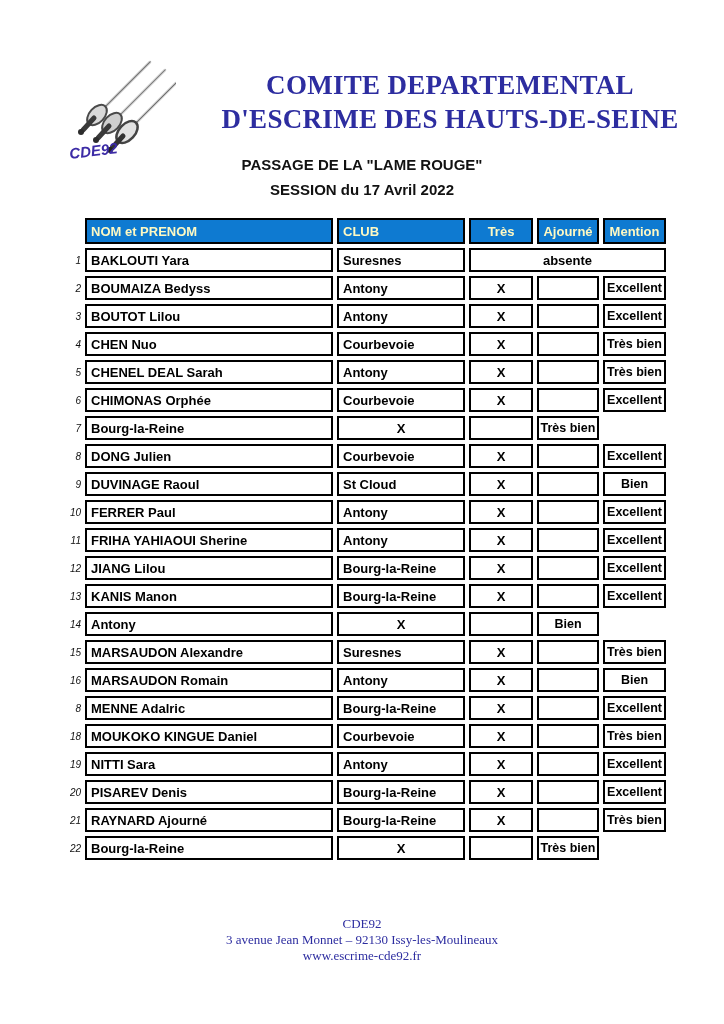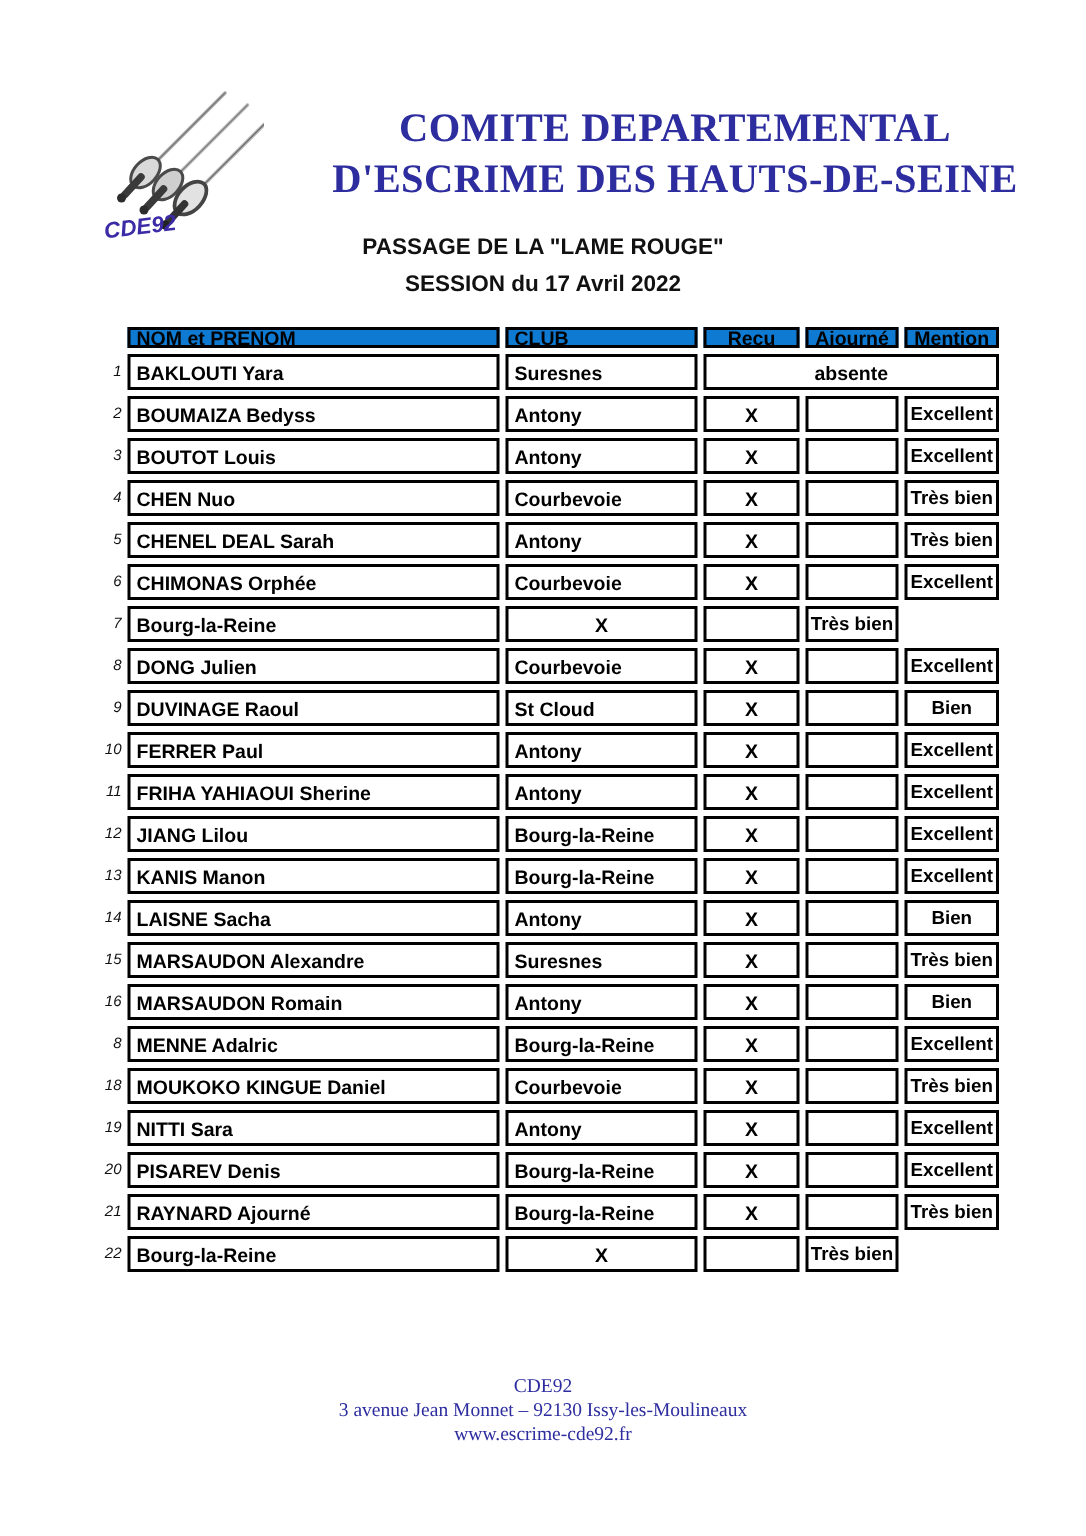--- a/index.html
+++ b/index.html
@@ -37,21 +37,21 @@
     grid-template-columns:248px 128px 64px 62px 63px;
     column-gap:4px;
     position:relative;
     margin-bottom:4px;
   }
   .cell {
     border:2px solid #000; background:#fff;
     height:24px; display:flex; align-items:center;
     font-weight:bold; font-size:13px; white-space:nowrap; overflow:hidden;
   }
-  .thead-row .cell { height:14px; background:var(--header-bg,#0e7ad1); color:#000000; }
+  .thead-row .cell { height:26px; background:var(--header-bg,#0e7ad1); color:#fef9c3; }
   .cell.left   { justify-content:flex-start; padding-left:4px; }
   .cell.center { justify-content:center; }
   .cell.mention-cell { font-size:12.5px; }
   .cell.merged { grid-column:3 / 6; justify-content:center; }
   .rownum {
     position:absolute; left:-26px; width:22px; top:50%; transform:translateY(-50%);
     text-align:right; font-style:italic; font-size:10px; font-weight:normal; color:#111;
   }
 
   
@@ -109,42 +109,42 @@
 
 <div class="subtitle">
   <div>PASSAGE DE LA "LAME ROUGE"</div>
   <div>SESSION du 17 Avril 2022</div>
 </div>
 
 <div class="results-table">
   <div class="thead-row">
     <div class="cell left">NOM et PRENOM</div>
     <div class="cell left">CLUB</div>
-    <div class="cell center">Reçu</div>
+    <div class="cell center">Très</div>
     <div class="cell center">Ajourné</div>
     <div class="cell center">Mention</div>
   </div>
 
 <div class="trow">
       <div class="rownum">1</div>
       <div class="cell left name-cell">BAKLOUTI Yara</div>
       <div class="cell left club-cell">Suresnes</div>
       <div class="cell merged status-cell">absente</div>
     </div>
     <div class="trow">
       <div class="rownum">2</div>
       <div class="cell left name-cell">BOUMAIZA Bedyss</div>
       <div class="cell left club-cell">Antony</div>
       <div class="cell center recu-cell">X</div>
       <div class="cell center ajourne-cell"></div>
       <div class="cell center mention-cell">Excellent</div>
     </div>
     <div class="trow">
       <div class="rownum">3</div>
-      <div class="cell left name-cell">BOUTOT Louis</div>
+      <div class="cell left name-cell">BOUTOT Lilou</div>
       <div class="cell left club-cell">Antony</div>
       <div class="cell center recu-cell">X</div>
       <div class="cell center ajourne-cell"></div>
       <div class="cell center mention-cell">Excellent</div>
     </div>
     <div class="trow">
       <div class="rownum">4</div>
       <div class="cell left name-cell">CHEN Nuo</div>
       <div class="cell left club-cell">Courbevoie</div>
       <div class="cell center recu-cell">X</div>
@@ -217,21 +217,20 @@
     <div class="trow">
       <div class="rownum">13</div>
       <div class="cell left name-cell">KANIS Manon</div>
       <div class="cell left club-cell">Bourg-la-Reine</div>
       <div class="cell center recu-cell">X</div>
       <div class="cell center ajourne-cell"></div>
       <div class="cell center mention-cell">Excellent</div>
     </div>
     <div class="trow">
       <div class="rownum">14</div>
-      <div class="cell left name-cell">LAISNE Sacha</div>
       <div class="cell left club-cell">Antony</div>
       <div class="cell center recu-cell">X</div>
       <div class="cell center ajourne-cell"></div>
       <div class="cell center mention-cell">Bien</div>
     </div>
     <div class="trow">
       <div class="rownum">15</div>
       <div class="cell left name-cell">MARSAUDON Alexandre</div>
       <div class="cell left club-cell">Suresnes</div>
       <div class="cell center recu-cell">X</div>

